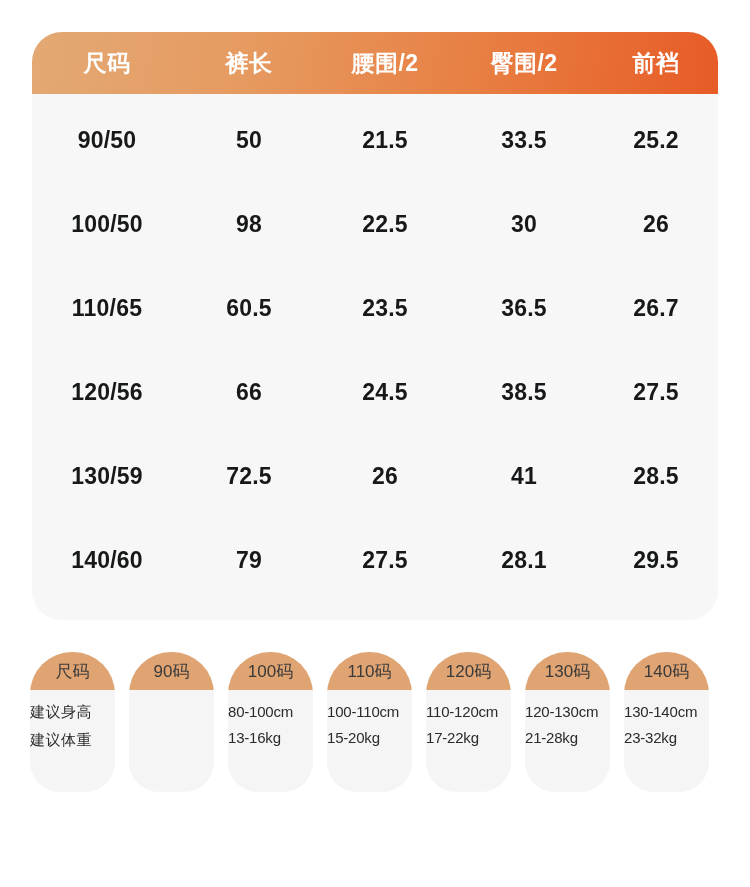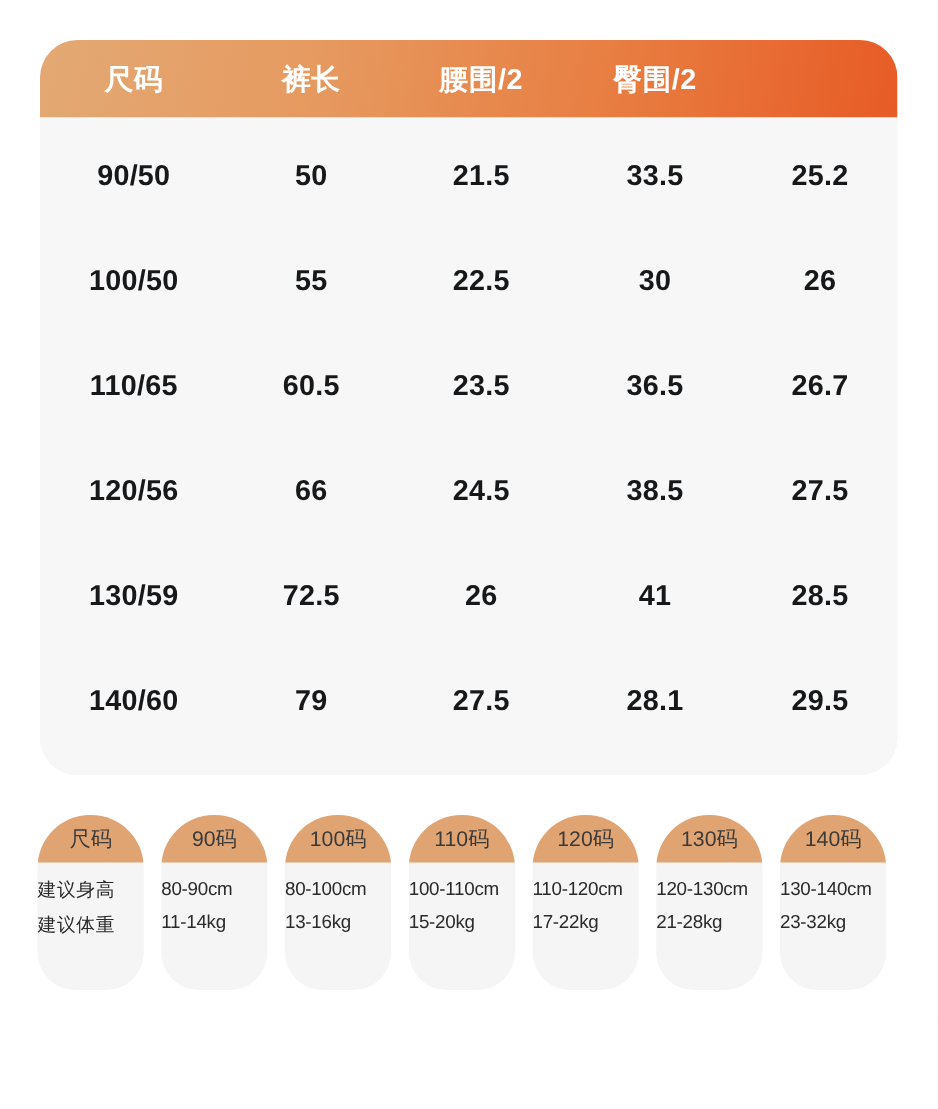--- a/index.html
+++ b/index.html
@@ -111,35 +111,36 @@
 </head>
 <body>
 
 <div class="size-table">
 
   <div class="table-header">
     <div class="cell col-0">尺码</div>
     <div class="cell col-1">裤长</div>
     <div class="cell col-2">腰围/2</div>
     <div class="cell col-3">臀围/2</div>
+    <div class="cell col-4">前裆</div>
   </div>
 
   <div class="table-body">
 
     <div class="table-row">
       <div class="cell col-0">90/50</div>
       <div class="cell col-1">50</div>
       <div class="cell col-2">21.5</div>
       <div class="cell col-3">33.5</div>
       <div class="cell col-4">25.2</div>
     </div>
 
     <div class="table-row">
       <div class="cell col-0">100/50</div>
-      <div class="cell col-1">55</div>
+      <div class="cell col-1">98</div>
       <div class="cell col-2">22.5</div>
       <div class="cell col-3">30</div>
       <div class="cell col-4">26</div>
     </div>
 
     <div class="table-row">
       <div class="cell col-0">110/65</div>
       <div class="cell col-1">60.5</div>
       <div class="cell col-2">23.5</div>
       <div class="cell col-3">36.5</div>
@@ -178,24 +179,20 @@
   <div class="rec-card label-card">
     <div class="card-head">尺码</div>
     <div class="card-body">
       <div class="card-line">建议身高</div>
       <div class="card-line">建议体重</div>
     </div>
   </div>
 
   <div class="rec-card">
     <div class="card-head">90码</div>
-    <div class="card-body">
-      <div class="card-line">80-90cm</div>
-      <div class="card-line">11-14kg</div>
-    </div>
   </div>
 
   <div class="rec-card">
     <div class="card-head">100码</div>
     <div class="card-body">
       <div class="card-line">80-100cm</div>
       <div class="card-line">13-16kg</div>
     </div>
   </div>
 

